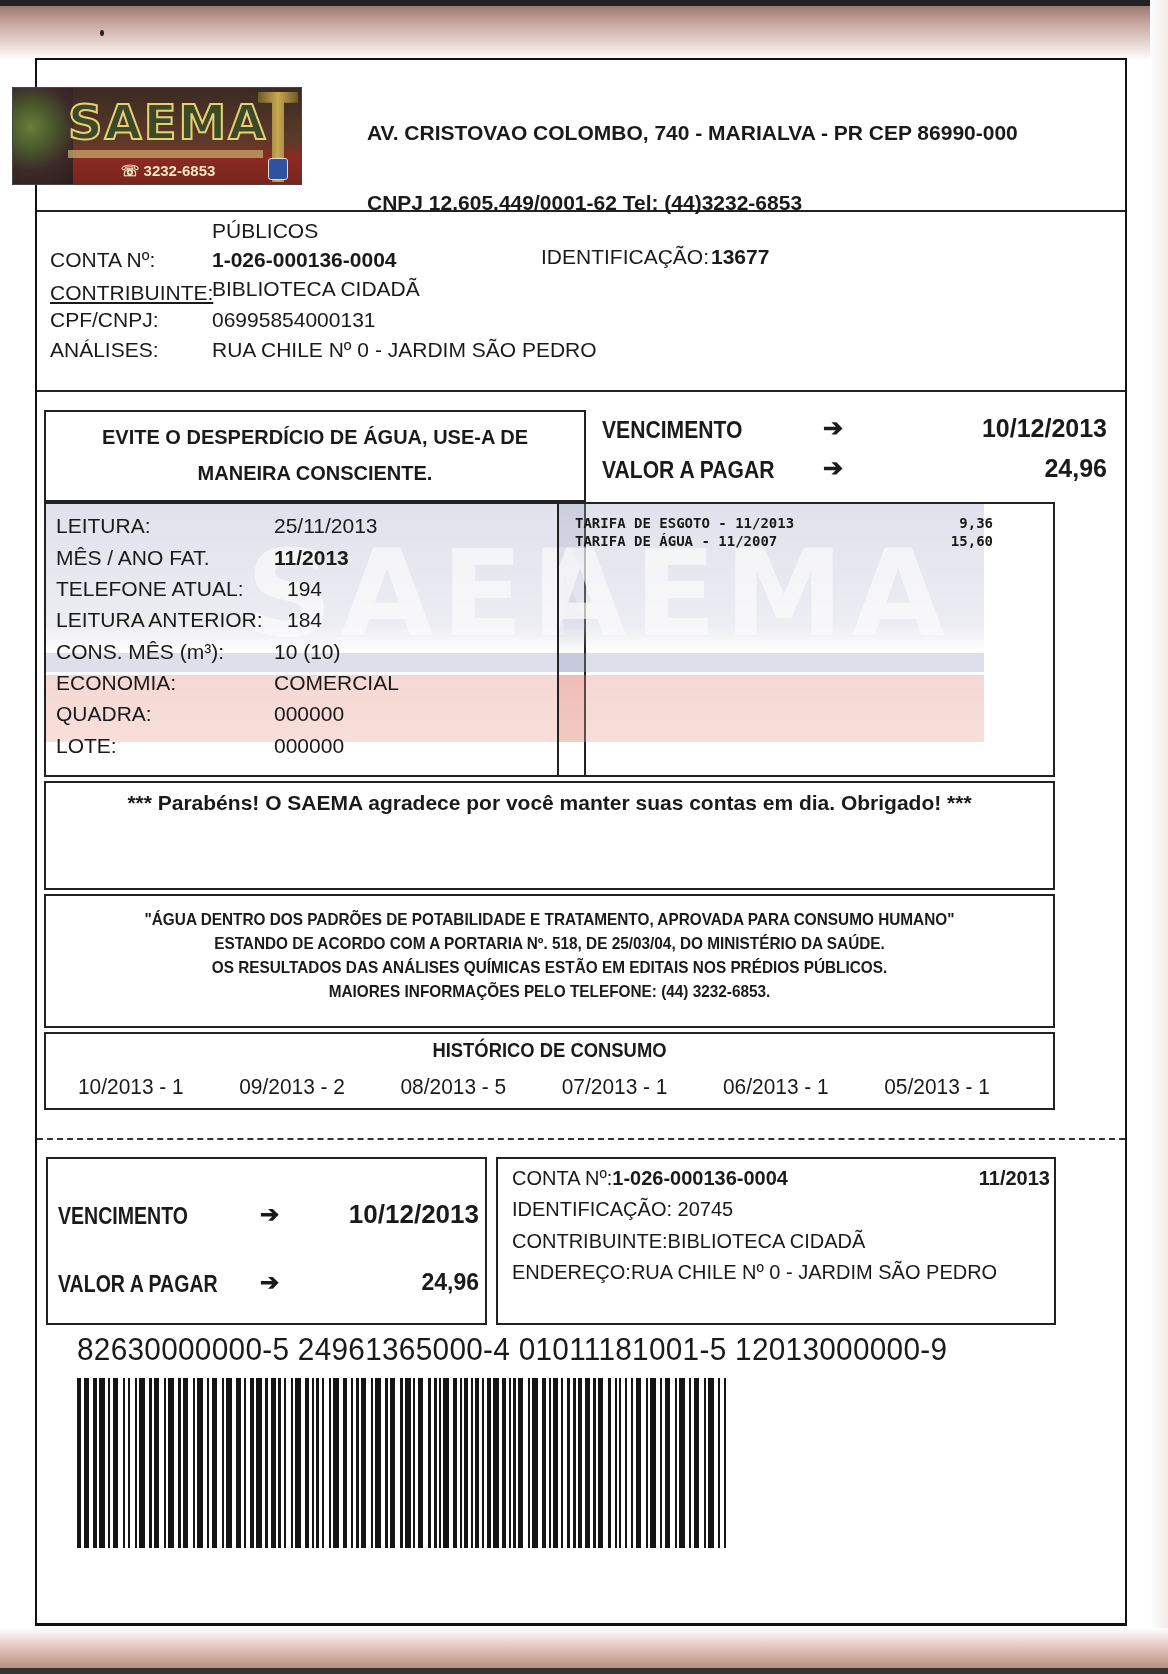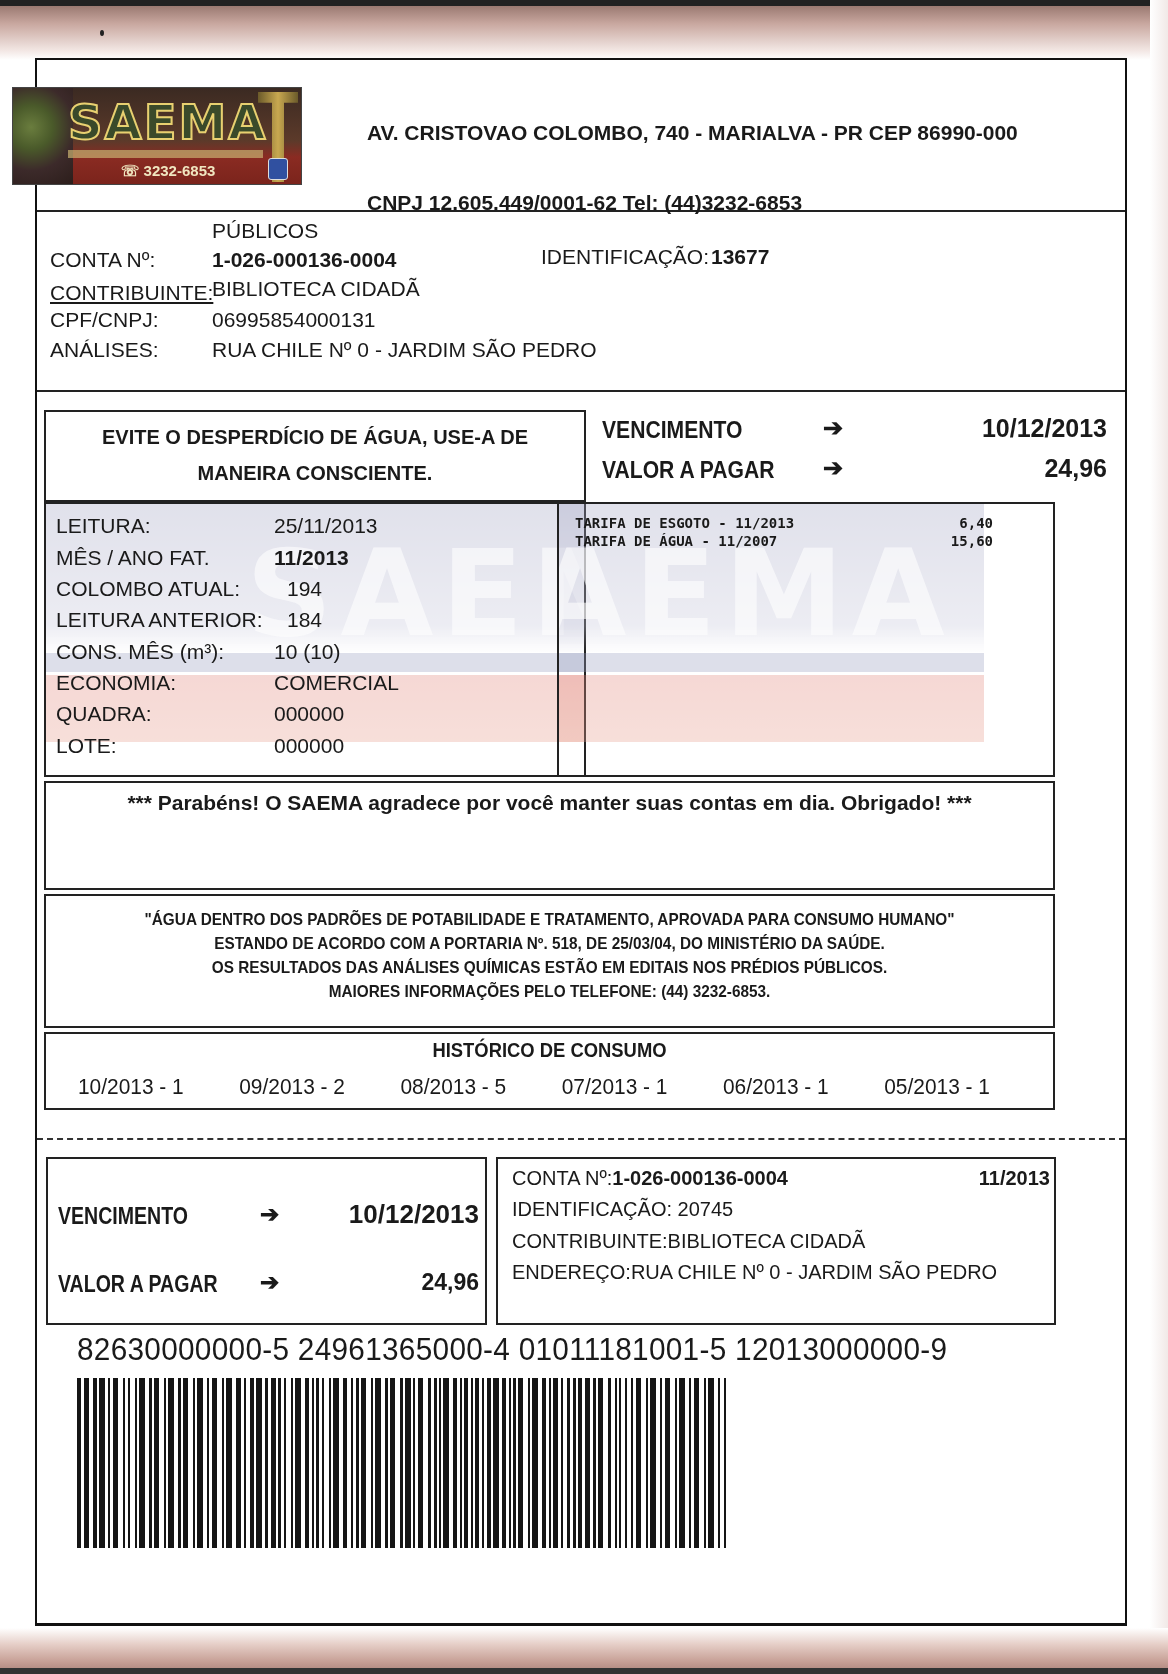--- a/index.html
+++ b/index.html
@@ -182,21 +182,21 @@
     <div class="wm-letters" style="left:200px; top:20px;">SAEMA</div>
     <div class="read-row" style="top:10px;">
       <span class="rl">LEITURA:</span>
       <span class="rv">25/11/2013</span>
     </div>
     <div class="read-row" style="top:42px;">
       <span class="rl">MÊS / ANO FAT.</span>
       <span class="rv bold">11/2013</span>
     </div>
     <div class="read-row" style="top:73px;">
-      <span class="rl">COLOMBO ATUAL:</span>
+      <span class="rl">TELEFONE ATUAL:</span>
       <span class="rv ind">194</span>
     </div>
     <div class="read-row" style="top:104px;">
       <span class="rl">LEITURA ANTERIOR:</span>
       <span class="rv ind">184</span>
     </div>
     <div class="read-row" style="top:136px;">
       <span class="rl">CONS. MÊS (m³):</span>
       <span class="rv">10 (10)</span>
     </div>
@@ -212,21 +212,21 @@
       <span class="rl">LOTE:</span>
       <span class="rv">000000</span>
     </div>
   </div>
 
   <div class="box tariff-box">
     <div class="watermark"></div>
     <div class="wm-letters" style="left:-120px; top:20px;">SAEMA</div>
     <div class="tariff-row" style="top:11px;">
       <span>TARIFA DE ESGOTO - 11/2013</span>
-      <span class="tv">6,40</span>
+      <span class="tv">9,36</span>
     </div>
     <div class="tariff-row" style="top:29px;">
       <span>TARIFA DE ÁGUA - 11/2007</span>
       <span class="tv">15,60</span>
     </div>
   </div>
 
   <div class="box thanks-box">
     <div>*** Parabéns! O SAEMA agradece por você manter suas contas em dia. Obrigado! ***</div>
   </div>

